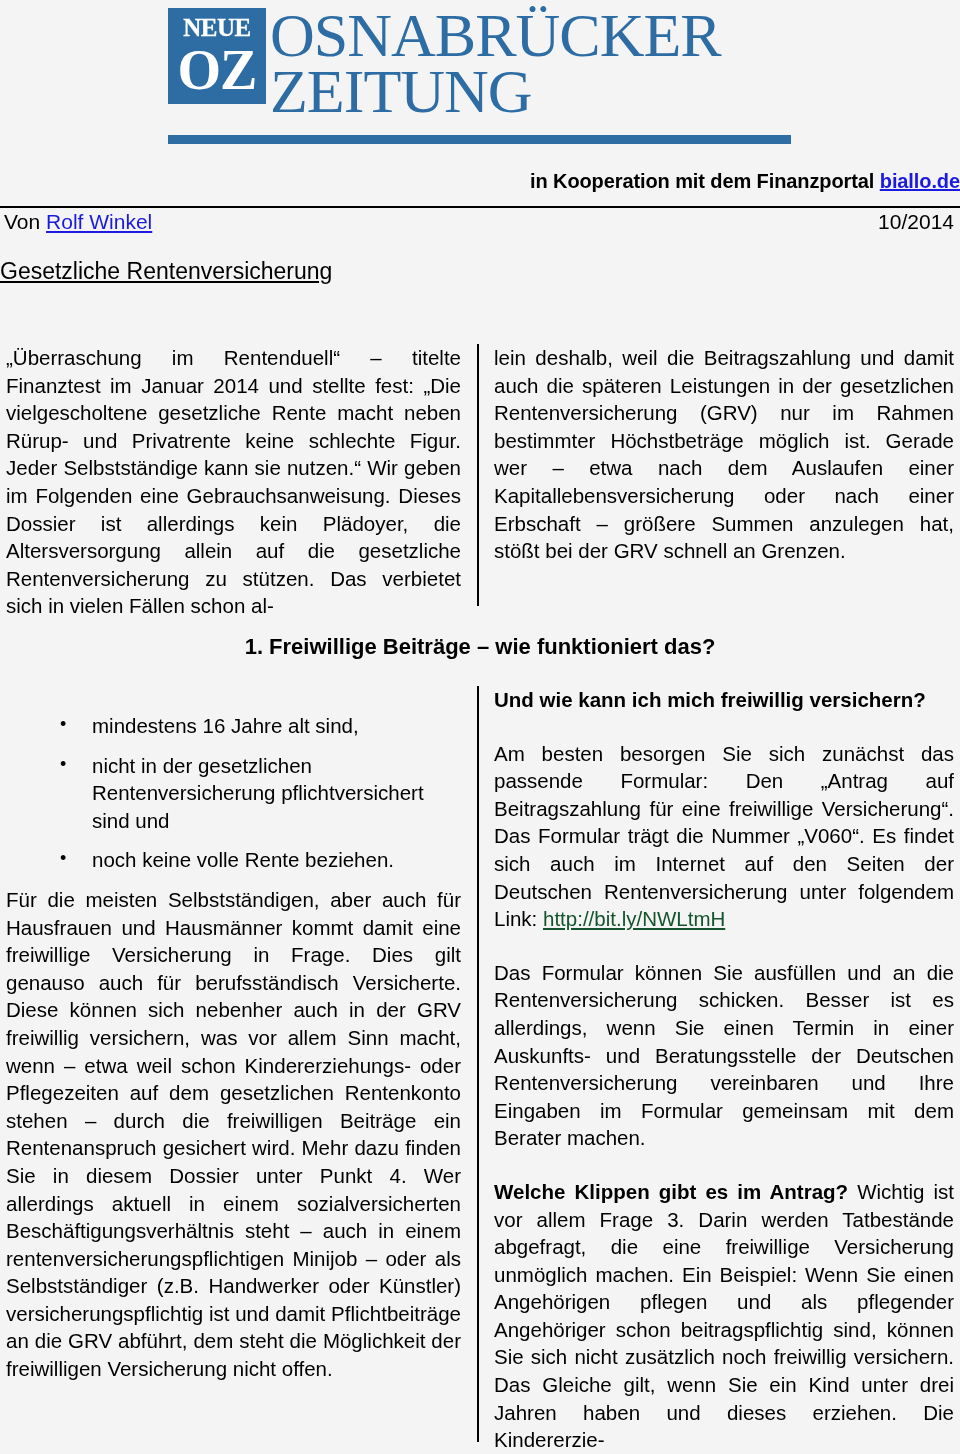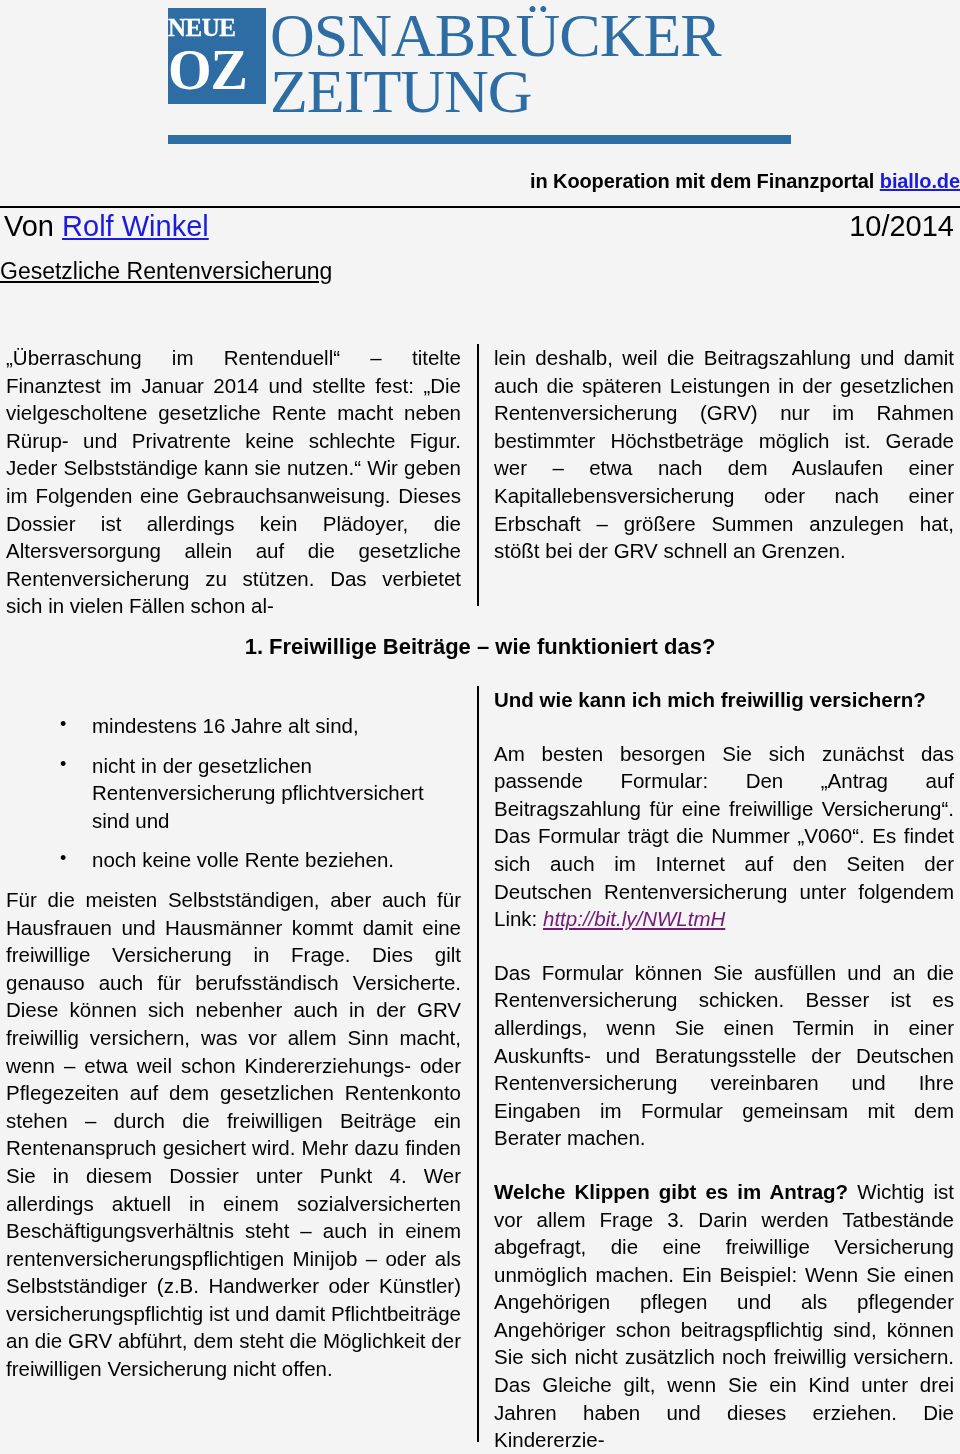--- a/index.html
+++ b/index.html
@@ -32,20 +32,21 @@
     display: flex;
     align-items: flex-start;
     height: 108px;
   }
   .logo-box {
     width: 98px;
     height: 96px;
     background: #2e6da4;
     display: flex;
     flex-direction: column;
+    align-items: center;
     justify-content: center;
     flex: 0 0 auto;
     box-sizing: border-box;
     padding: 2px 0 0 0;
   }
   .logo-neue {
     color: #ffffff;
     font-family: "Liberation Serif", serif;
     font-weight: bold;
     font-size: 25px;
@@ -114,21 +115,21 @@
     width: 960px;
     height: 2px;
     background: #000000;
   }
   .byline {
     position: absolute;
     left: 0;
     top: 210px;
     width: 960px;
     height: 28px;
-    font-size: 29px;
+    font-size: 21px;
   }
   .byline .left {
     position: absolute;
     left: 4px;
     top: 0;
     white-space: nowrap;
   }
   .byline .left a {
     color: #1a1ae0;
     text-decoration: underline;
@@ -218,24 +219,23 @@
     position: absolute;
     left: 0;
     top: -1px;
     font-size: 18px;
   }
 
   .sub-head {
     font-weight: bold;
   }
   .link-line {
-    color: #701a75;
+    color: #14532d;
     text-decoration: underline;
     display: inline-block;
-    font-style: italic;
   }
 </style>
 </head>
 <body>
 
 <div class="page">
 
   <div class="masthead">
     <div class="logo-row">
       <div class="logo-box">

